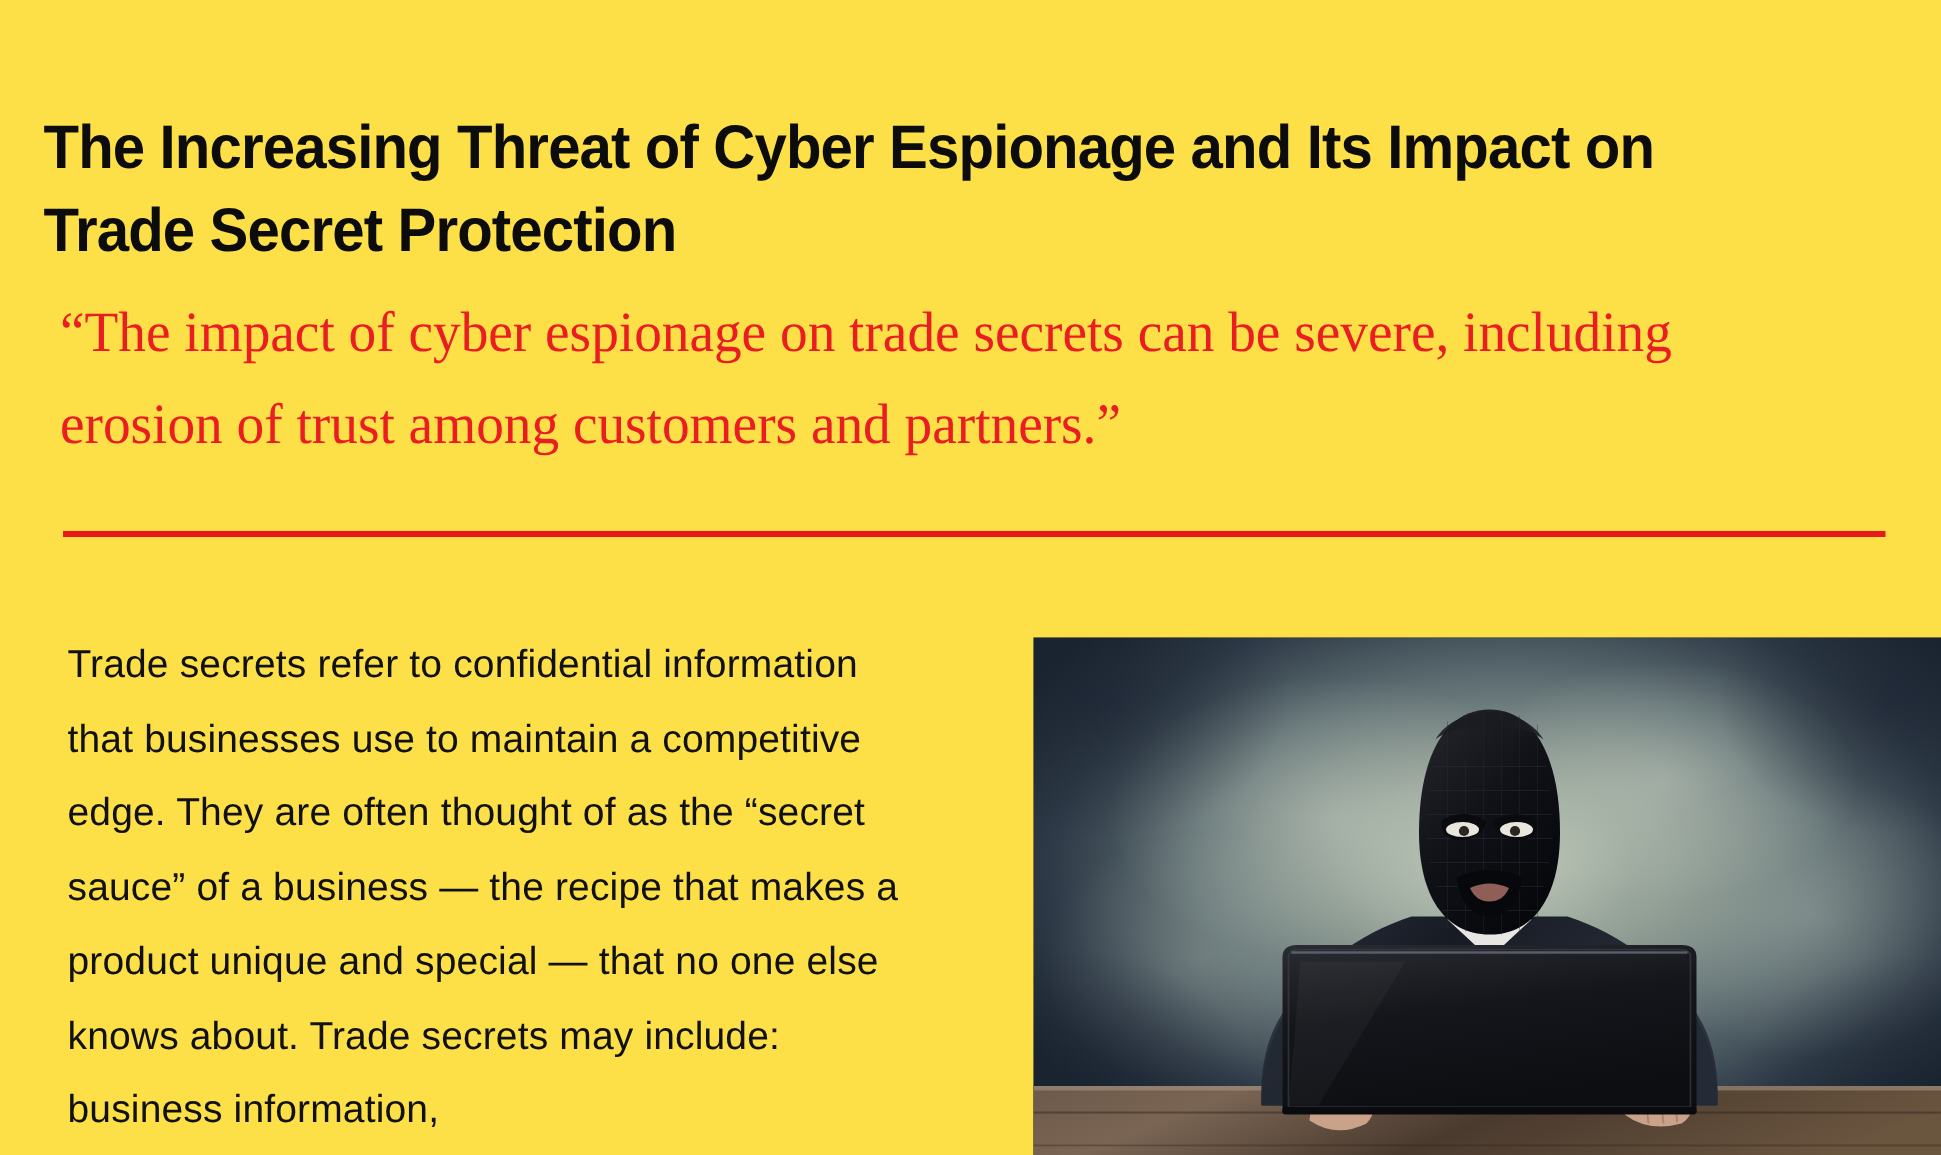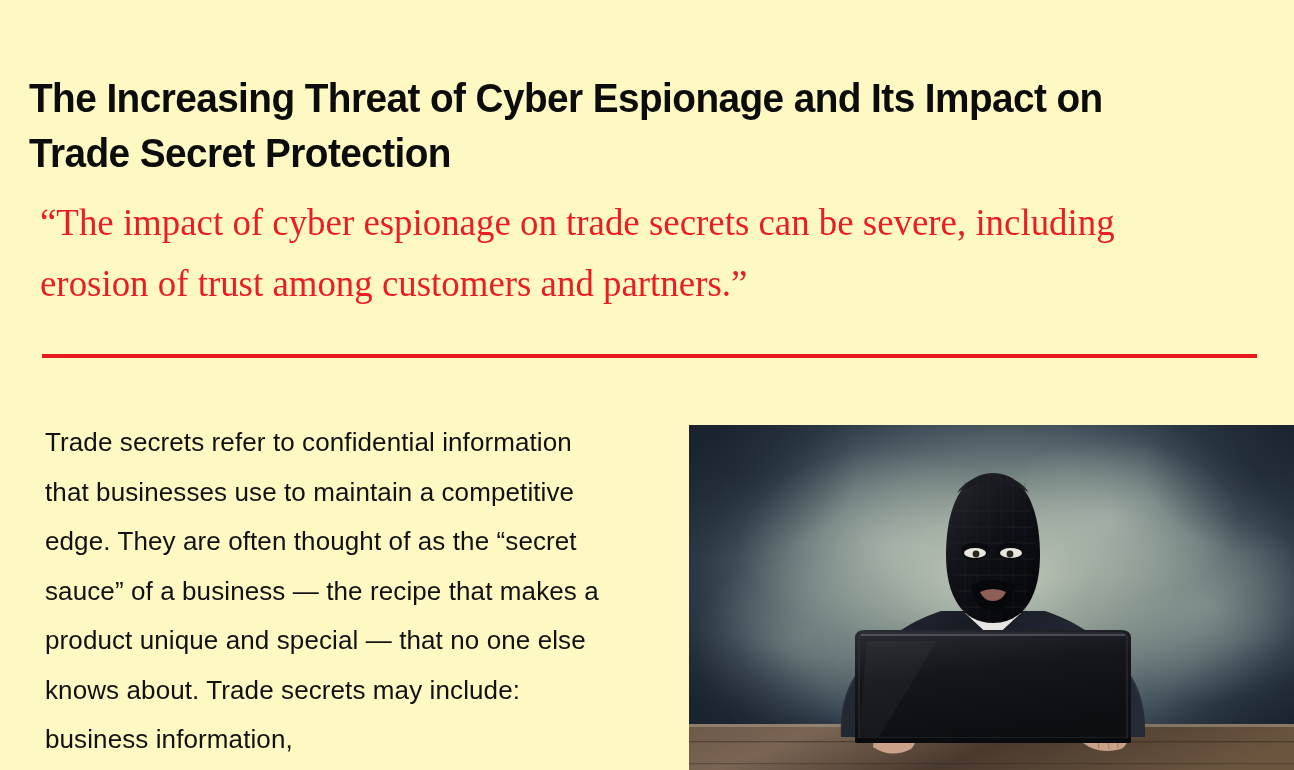--- a/index.html
+++ b/index.html
@@ -11,21 +11,21 @@
     width: 1294px;
     height: 770px;
     overflow: hidden;
     font-family: "Liberation Serif", "DejaVu Serif", serif;
     -webkit-font-smoothing: antialiased;
   }
   .page {
     position: relative;
     width: 1294px;
     height: 770px;
-    background: #fef9c3;
+    background: #fde047;
     overflow: hidden;
   }
 
   
   .headline {
     position: absolute;
     left: 29px;
     top: 44px;
     width: 1245px;
     font-family: "Liberation Sans", "DejaVu Sans", sans-serif;

